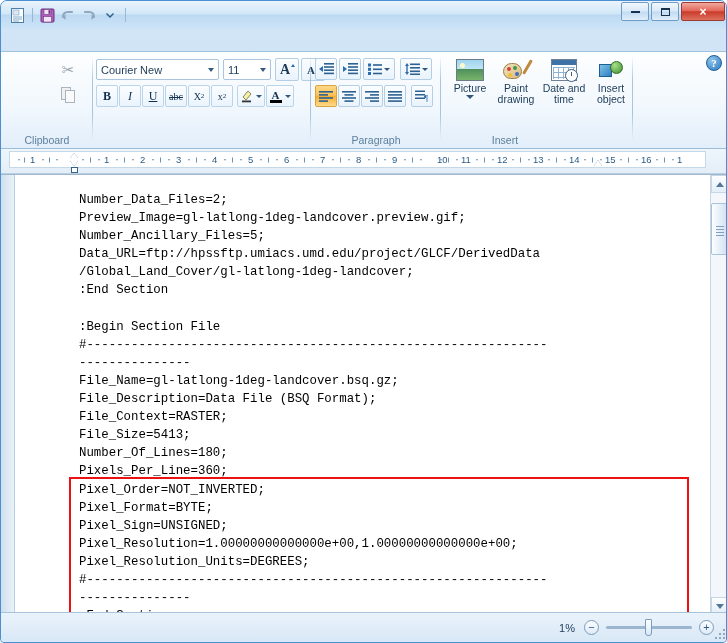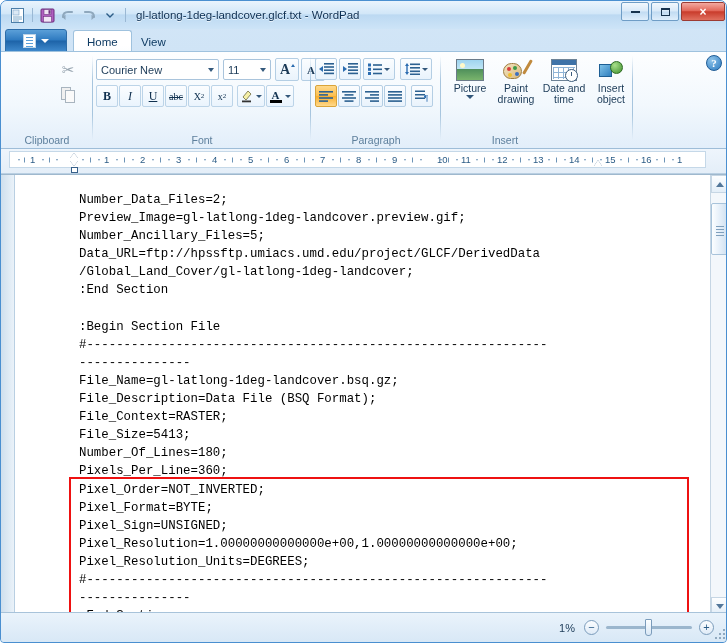--- a/index.html
+++ b/index.html
@@ -499,48 +499,35 @@
         <path d="M13 9 Q13 4 8 4 L4 4" stroke="#8fa8bd" stroke-width="2.1" fill="none" stroke-linecap="round"></path>
         <path d="M10.5 6.5 L13.5 9.3 L10.5 12" fill="#8fa8bd"></path>
       </svg>
     </div>
     <div class="qat-icon">
       <svg width="12" height="12" viewBox="0 0 12 12">
         <path d="M2.5 4.5 L6 8 L9.5 4.5" stroke="#2c5c86" stroke-width="1.4" fill="none"></path>
       </svg>
     </div>
     <div class="qat-sep"></div>
-    <div id="title-text">gl-latlong-1deg-landcover.glcf.txt - WordPad</div>
 
     <div id="wincontrols">
       <div class="wbtn">
         <div class="minbox"></div>
       </div>
       <div class="wbtn">
         <div class="maxbox"></div>
       </div>
       <div class="wbtn close">
         <span class="glyph">×</span>
       </div>
     </div>
   </div>
 
   <div id="ribbon-area">
-    <div id="tabstrip">
-      <div id="appbutton">
-        <span class="doc-glyph"></span>
-        <span class="caret-down"></span>
-      </div>
-      <div class="tab active" style="left:72px;">
-        <span>Home</span>
-      </div>
-      <div class="tab" style="left:127px;">
-        <span>View</span>
-      </div>
-    </div>
 
     <div id="ribbon-body">
       <div id="helpbtn">
         <span>?</span>
       </div>
 
       <div class="group" id="g-clipboard">
         <div class="btn" id="cut-btn">
           <span class="scissors">✂</span>
         </div>
@@ -601,21 +588,20 @@
             <span class="tiny-caret"></span>
           </div>
           <div class="colorbtn" style="width:28px;">
             <span style="display:flex;flex-direction:column;align-items:center;">
               <span style="font-family:'Liberation Serif',serif;font-weight:bold;font-size:11px;color:#10304f;line-height:10px;">A</span>
               <span style="width:12px;height:3px;background:#000000;display:block;"></span>
             </span>
             <span class="tiny-caret"></span>
           </div>
         </div>
-        <div class="group-label">Font</div>
         <div class="group-sep" style="right:0;"></div>
       </div>
 
       <div class="group" id="g-paragraph">
         <div class="para-row1">
           <div class="smallbtn">
             <svg width="15" height="12" viewBox="0 0 15 12">
               <g fill="#2c6191">
                   <rect x="5" y="0" width="10" height="1.6"></rect>
                   <rect x="5" y="3.2" width="10" height="1.6"></rect>

